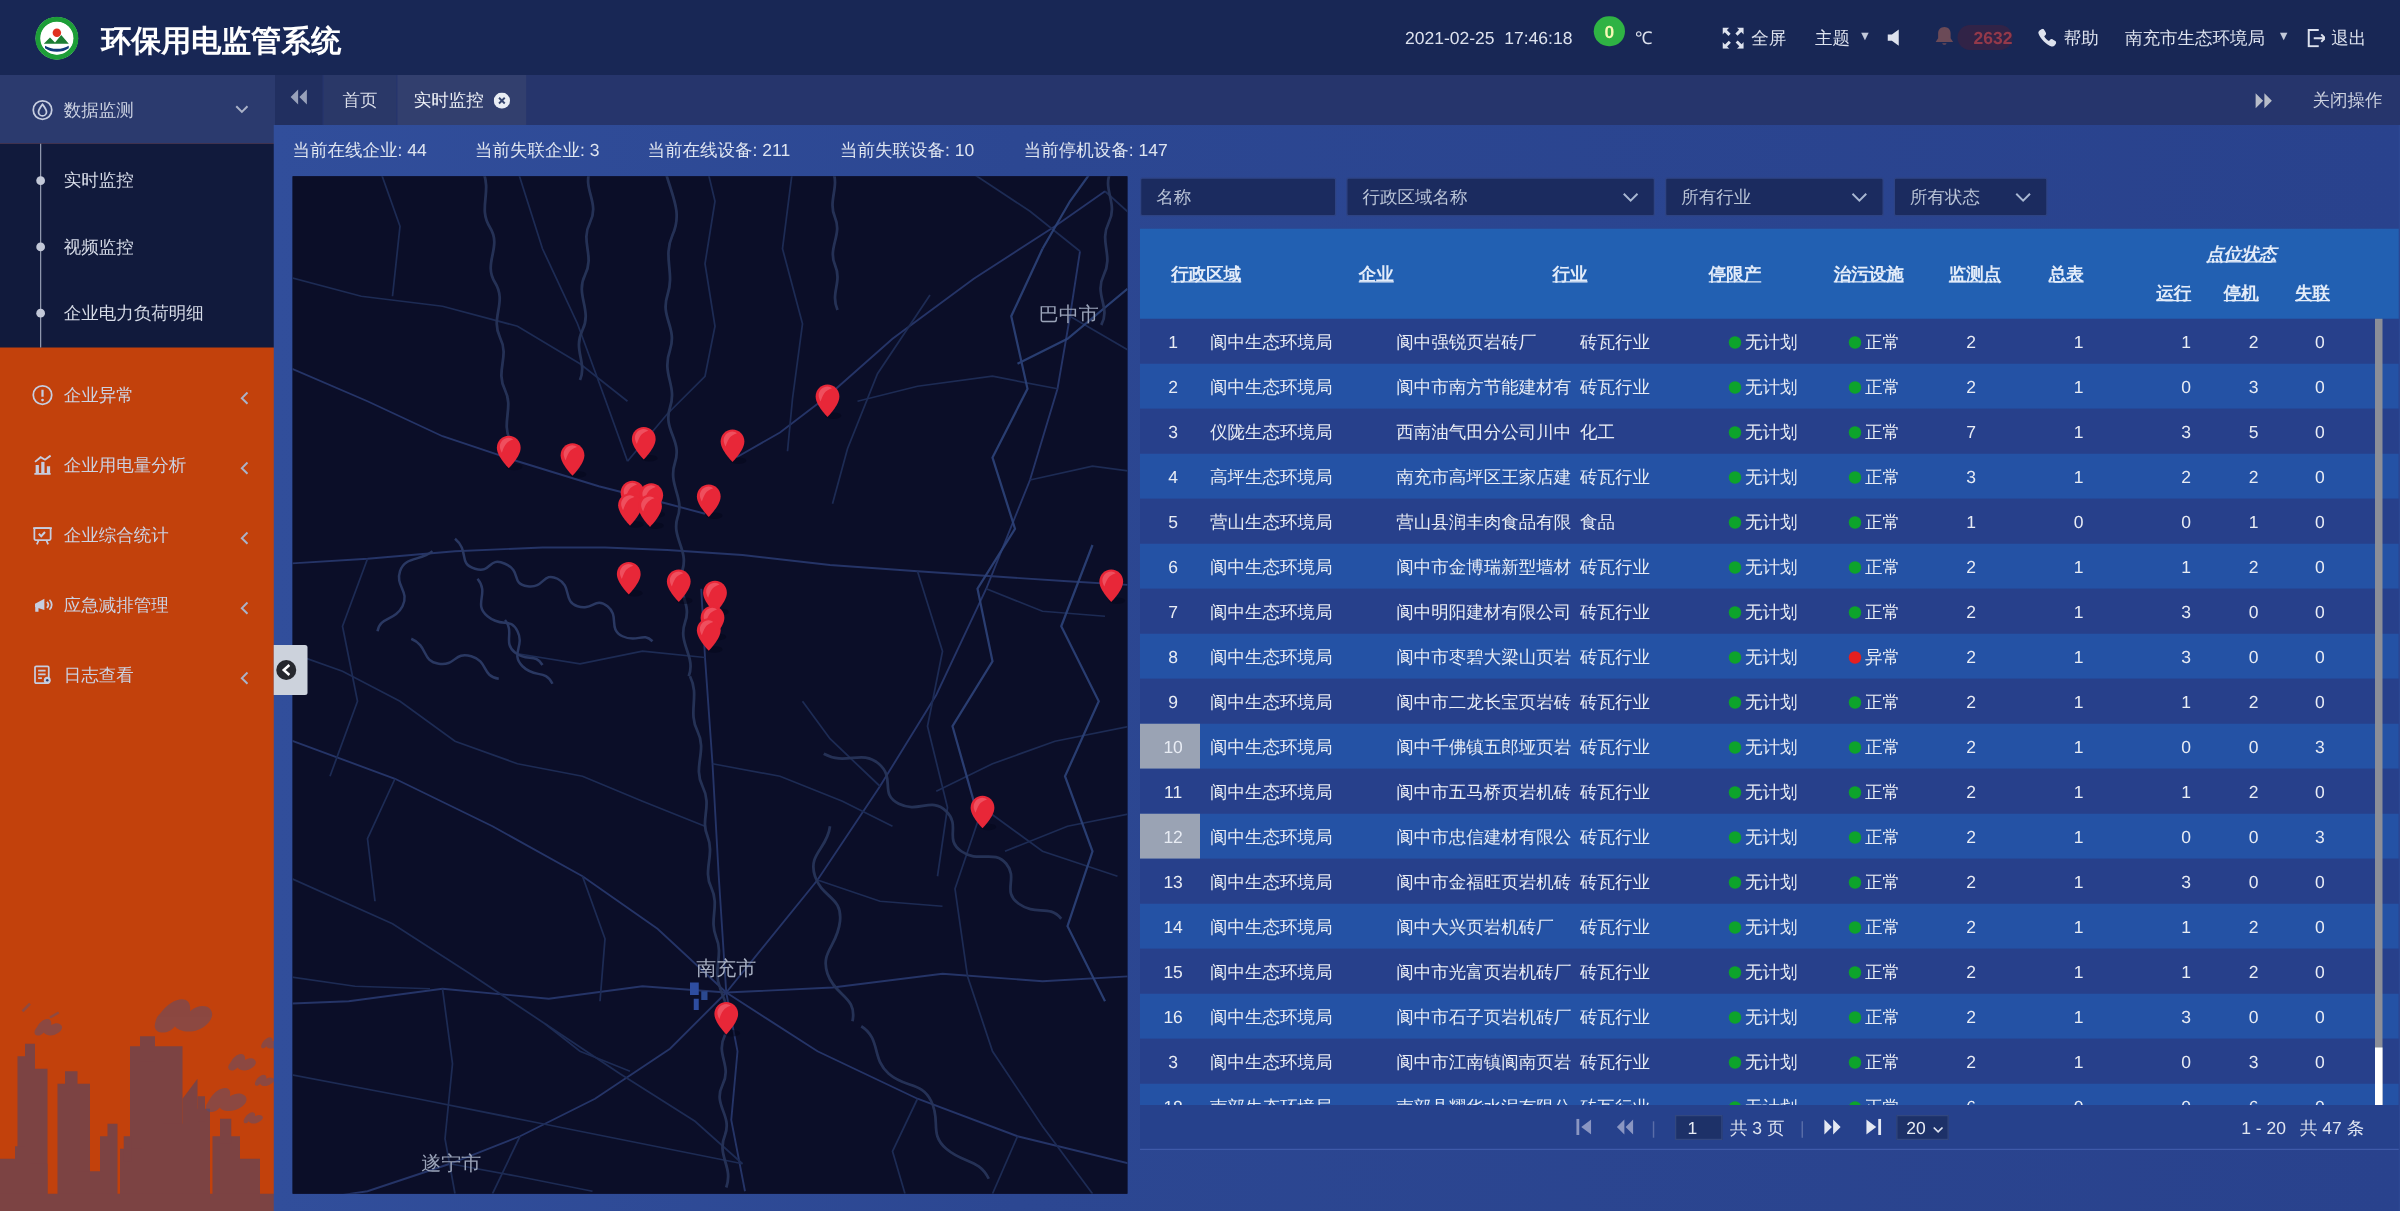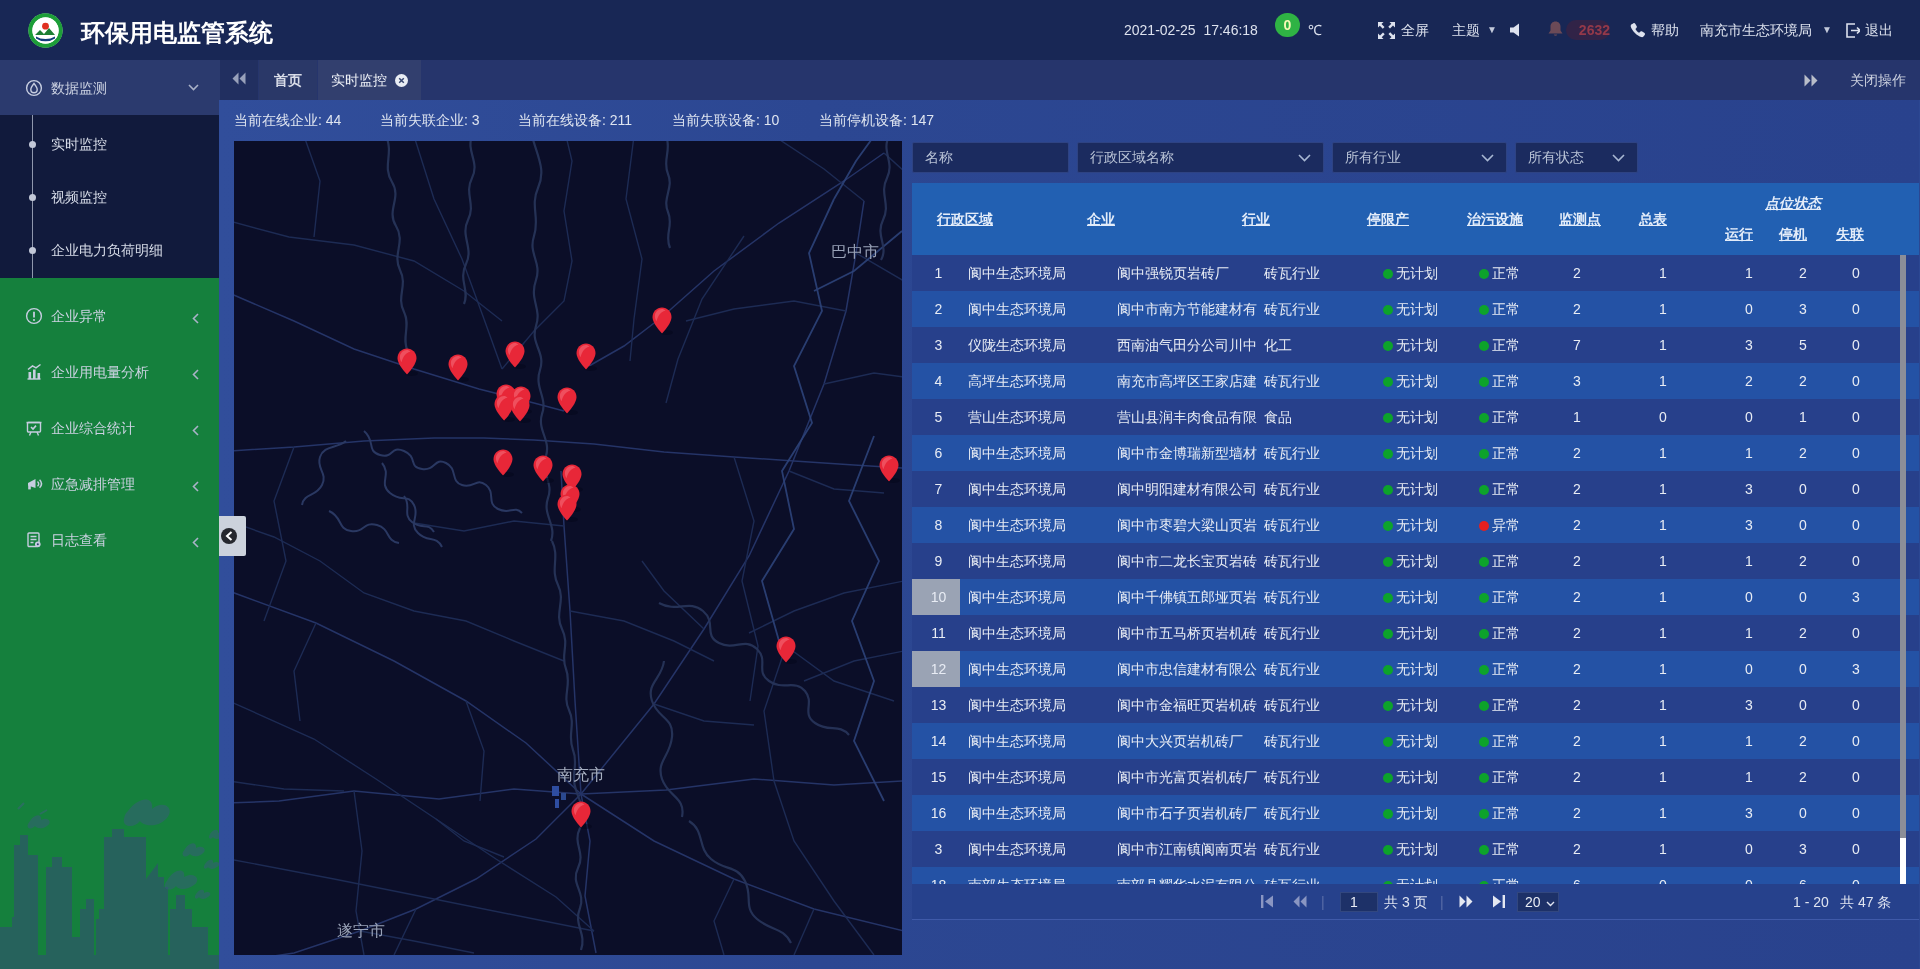--- a/index.html
+++ b/index.html
@@ -11,38 +11,38 @@
 
 #hd { position:absolute; left:0; top:0; width:1920px; height:60px; background:#182755; z-index:5; }
 #hd .title { position:absolute; left:81px; top:17px; font-size:24px; font-weight:bold; color:#fff; }
 #hd .t { position:absolute; top:0; height:60px; line-height:60px; color:#dde2ee; font-size:14px; }
 #time { left:1124px; font-size:14px; color:#ccd3e4; }
 #temp0 { position:absolute; left:1275px; top:13px; width:25px; height:24px; background:#2fb344; border-radius:12px; color:#f7f9b5; font-weight:bold; font-size:14px; text-align:center; line-height:24px; }
 #degc { left:1308px; font-size:17px; color:#eef1f7; }
 .hico { position:absolute; top:22px; }
 
 
-#sb { position:absolute; left:0; top:60px; width:256px; height:909px; background:#15803d; }
+#sb { position:absolute; left:0; top:60px; width:256px; height:909px; background:#c2410c; }
 #sb .top { position:absolute; left:0; top:0; width:220px; height:55px; background:#2b3a6e; }
 #sb .sub { position:absolute; left:0; top:55px; width:220px; height:163px; background:#111a3c; }
 .mrow { position:relative; height:56px; line-height:56px; color:#ccd2e2; font-size:14px; }
 .mrow .mi { position:absolute; left:25px; top:19px; }
 .mrow .mt { position:absolute; left:51px; }
 .mrow .arr { position:absolute; right:21px; top:0; color:#aab2c8; font-size:13px; }
 .subitem { position:absolute; left:0; width:220px; height:54px; line-height:54px; color:#d7dce8; font-size:14px; }
 .subitem .txt { position:absolute; left:51px; }
 .subitem .dotn { position:absolute; left:29px; top:24px; width:7px; height:7px; border-radius:4px; background:#c2c8d8; }
 #vline { position:absolute; left:32px; top:55px; width:1px; height:163px; background:#8f97ad; }
 #menu2 { position:absolute; left:0; top:228px; width:220px; }
 
 
 #tabs { position:absolute; left:220px; top:60px; width:1700px; height:40px; background:#26356c; }
 #tabs .lt { position:absolute; left:0; top:0; width:38px; height:40px; background:#212f60; color:#98a1ba; text-align:center; line-height:40px; }
 .tab { position:absolute; top:0; height:40px; line-height:40px; text-align:center; font-size:14px; }
-#tab1 { left:39px; width:58px; background:#2a3868; color:#d8dce8;font-weight:bold; }
+#tab1 { left:39px; width:58px; background:#2a3868; color:#d8dce8; }
 #tab2 { left:98px; width:103px; background:#323f6e; color:#edf0f6; }
 #tabs .rt { position:absolute; right:14px; top:0; line-height:40px; color:#ccd1df; font-size:14px; }
 
 
 #ct { position:absolute; left:219px; top:100px; width:1700px; height:869px; background:linear-gradient(90deg,#314e9b 0%,#2c4792 35%,#29428d 100%);padding-left:30px; }
 .stat { position:absolute; top:0; height:41px; line-height:41px; color:#dfe5f0; font-size:14px; }
 #map { position:absolute; left:15px; top:41px; width:668px; height:814px; background:#0b0e28; }
 #collapse { position:absolute; left:0; top:416px; width:27px; height:40px; background:#ccd2dc; border-radius:0 2px 2px 0; z-index:4; }
 #collapse .cc { position:absolute; left:2px; top:12px; width:16px; height:16px; border-radius:8px; background:#26282e; color:#fff; }
 

